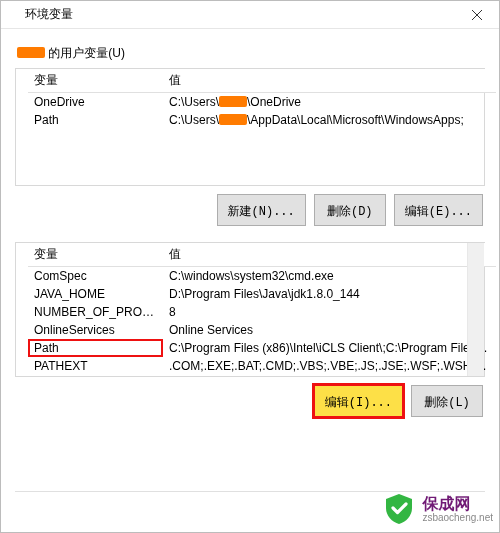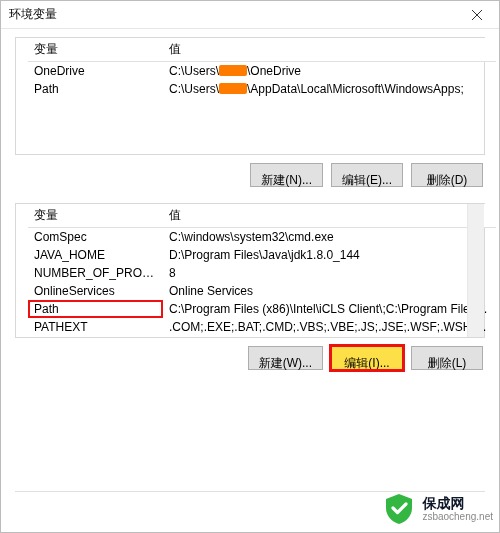--- a/index.html
+++ b/index.html
@@ -12,21 +12,21 @@
     height: 533px;
     border: 1px solid #bcbcbc;
     position: relative;
     overflow: hidden;
   }
   .titlebar {
     display: flex;
     align-items: center;
     justify-content: space-between;
     height: 28px;
-    padding: 0 4px 0 8px;
+    padding: 0 4px 0 24px;
     background: #fff;
     border-bottom: 1px solid #e6e6e6;
   }
   .titlebar .title { font-size: 12px; }
   .close-btn {
     width: 36px;
     height: 26px;
     display: flex;
     align-items: center;
     justify-content: center;
@@ -83,23 +83,23 @@
     outline-offset: -2px;
   }
   .btn-row {
     display: flex;
     justify-content: flex-end;
     gap: 8px;
     margin: 8px 2px 16px 0;
   }
   button.win {
     min-width: 72px;
-    height: 24px;
+    height: 32px;
     padding: 8px 10px;
-    font-family: Liberation Sans, sans-serif;
+    font-family: Liberation Mono, monospace;
     font-size: 12px;
     background: #e1e1e1;
     border: 1px solid #adadad;
     cursor: pointer;
   }
   button.highlight-btn {
     outline: 3px solid #e11;
     outline-offset: -1px;
     background: #fde047;
     border-color: #005499;
@@ -108,21 +108,21 @@
   .sys-panel  { height: 135px; }
   .watermark {
     position: absolute;
     right: 6px;
     bottom: 6px;
     display: flex;
     align-items: center;
     gap: 6px;
   }
   .wm-text { text-align: left; line-height: 1.1; }
-  .wm-title { font-weight: bold; color: #0f172a; font-size: 14px; }
+  .wm-title { font-weight: bold; color: #701a75; font-size: 16px; }
   .wm-sub   { color: #888; font-size: 10px; }
   .footer-divider{
     position:absolute;
     left:14px; right:14px; bottom:40px;
     border-top:1px solid #e0e0e0;
   }
 </style>
 </head>
 <body>
 
@@ -131,20 +131,23 @@
   <div class="close-btn">
     <svg viewBox="0 0 10 10">
       <line x1="0" y1="0" x2="10" y2="10" stroke="#333" stroke-width="1"></line>
       <line x1="10" y1="0" x2="0" y2="10" stroke="#333" stroke-width="1"></line>
     </svg>
   </div>
 </div>
 
 <div class="content">
 
+  <div class="section-label">
+    <span class="redact"></span><span> 的用户变量(U)</span>
+  </div>
   <div class="panel user-panel">
     <table class="vars">
       <colgroup>
           <col style="width:135px">
           <col>
         </colgroup>
       <thead>
         <tr>
           <th>变量</th>
           <th>值</th>
@@ -157,22 +160,22 @@
           </tr>
           <tr>
             <td>Path</td>
             <td><span>C:\Users\</span><span class="redact"></span><span>\AppData\Local\Microsoft\WindowsApps;</span></td>
           </tr>
         </tbody>
     </table>
   </div>
   <div class="btn-row">
     <button class="win">新建(N)...</button>
+    <button class="win">删除(D)</button>
     <button class="win">编辑(E)...</button>
-    <button class="win">删除(D)</button>
   </div>
 
   <div class="panel sys-panel">
     <div class="panel-scroll-shadow"></div>
     <table class="vars">
       <colgroup>
           <col style="width:135px">
           <col>
         </colgroup>
       <thead>
@@ -203,21 +206,20 @@
             <td>C:\Program Files (x86)\Intel\iCLS Client\;C:\Program Files\Intel...</td>
           </tr>
           <tr>
             <td>PATHEXT</td>
             <td>.COM;.EXE;.BAT;.CMD;.VBS;.VBE;.JS;.JSE;.WSF;.WSH;.MSC</td>
           </tr>
         </tbody>
     </table>
   </div>
   <div class="btn-row">
-    <button class="win">新建(W)...</button>
     <button class="win highlight-btn">编辑(I)...</button>
     <button class="win">删除(L)</button>
   </div>
 
 </div>
 
 <div class="footer-divider"></div>
 
 <div class="watermark">
   <svg width="34" height="34" viewBox="0 0 34 34">

